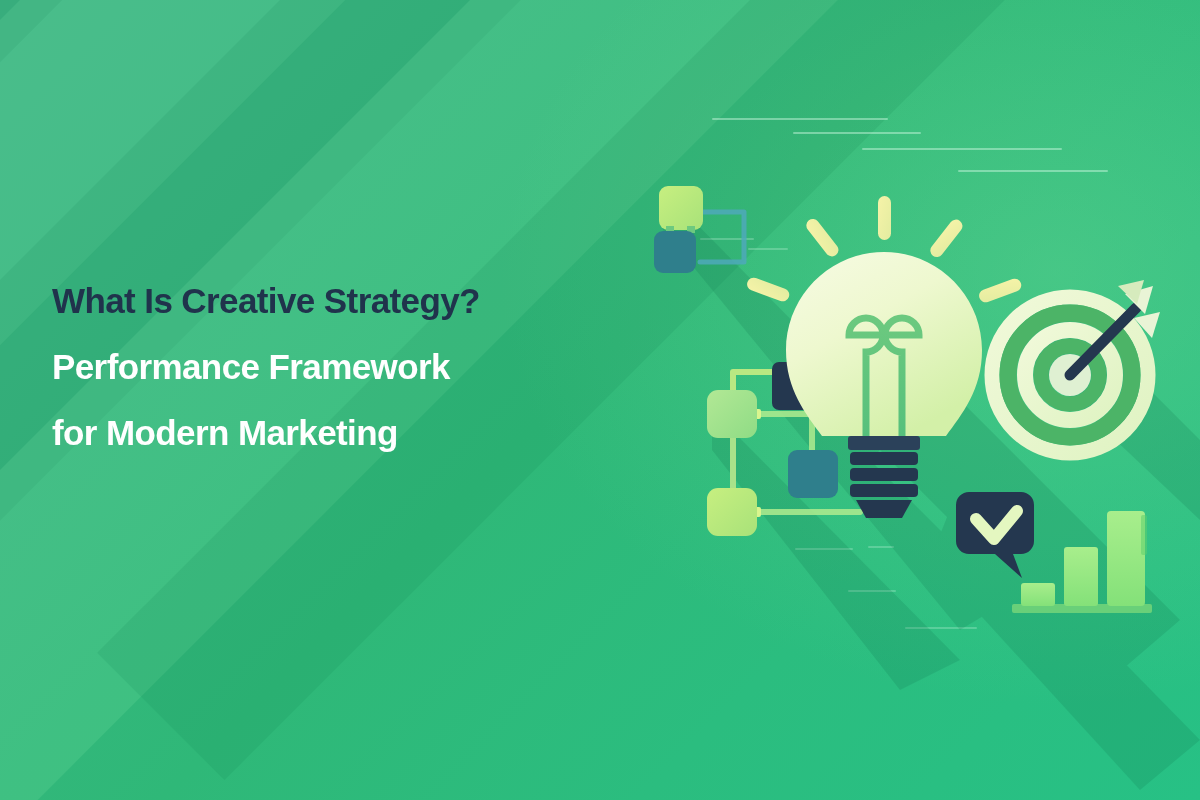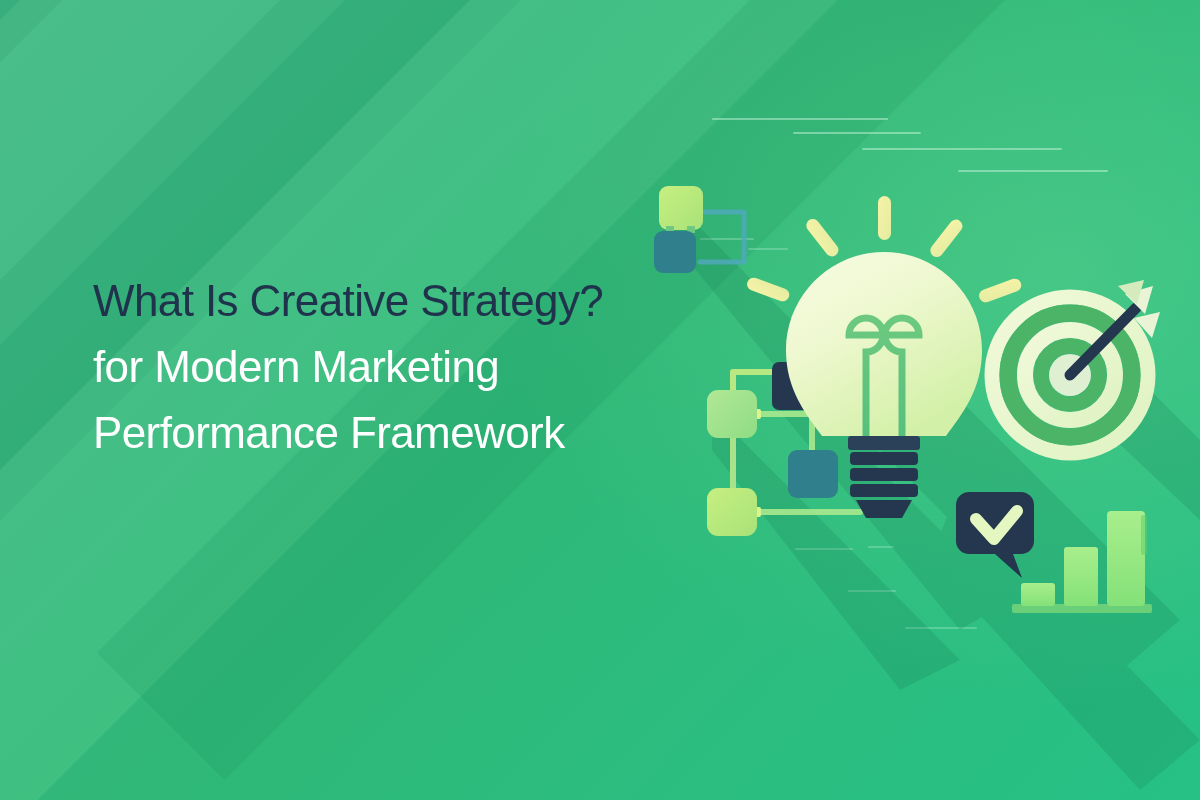--- a/index.html
+++ b/index.html
@@ -27,26 +27,25 @@
   
   .rule { position:absolute; height:2px; border-radius:2px; background:rgba(222,255,235,0.42); }
   .rule.dim { background:rgba(215,250,230,0.26); }
 
   
   #title-block {
     position:absolute; left:52px; top:268px;
     width:760px;
   }
   .tline {
-    font-weight:400;
-    font-size:44px;
+    font-weight:700;
+    font-size:35px;
     line-height:66px;
     letter-spacing:-0.6px;
     white-space:nowrap;
-    margin-left:41px;
   }
   #tline1 { color:#20334c; }
   #tline2, #tline3 { color:#ffffff; }
 
   
   #illustration { position:absolute; left:0; top:0; width:1200px; height:800px; }
 </style>
 </head>
 <body>
 
@@ -182,17 +181,17 @@
       <rect x="1012" y="604" width="140" height="9" rx="2" fill="#7fd97a" opacity="0.75"></rect>
       <rect x="1021" y="583" width="34" height="23" rx="3" fill="url(#barGrad)"></rect>
       <rect x="1064" y="547" width="34" height="59" rx="3" fill="url(#barGrad)"></rect>
       <rect x="1107" y="511" width="38" height="95" rx="4" fill="url(#barGrad)"></rect>
       <rect x="1141" y="515" width="6" height="40" rx="2" fill="#5fcf6d" opacity="0.55"></rect>
     </g>
   </svg>
 
   <div id="title-block">
     <div class="tline" id="tline1">What Is Creative Strategy?</div>
+    <div class="tline" id="tline2">Performance Framework</div>
     <div class="tline" id="tline3">for Modern Marketing</div>
-    <div class="tline" id="tline2">Performance Framework</div>
   </div>
 
 </div>
 
 </body></html>

